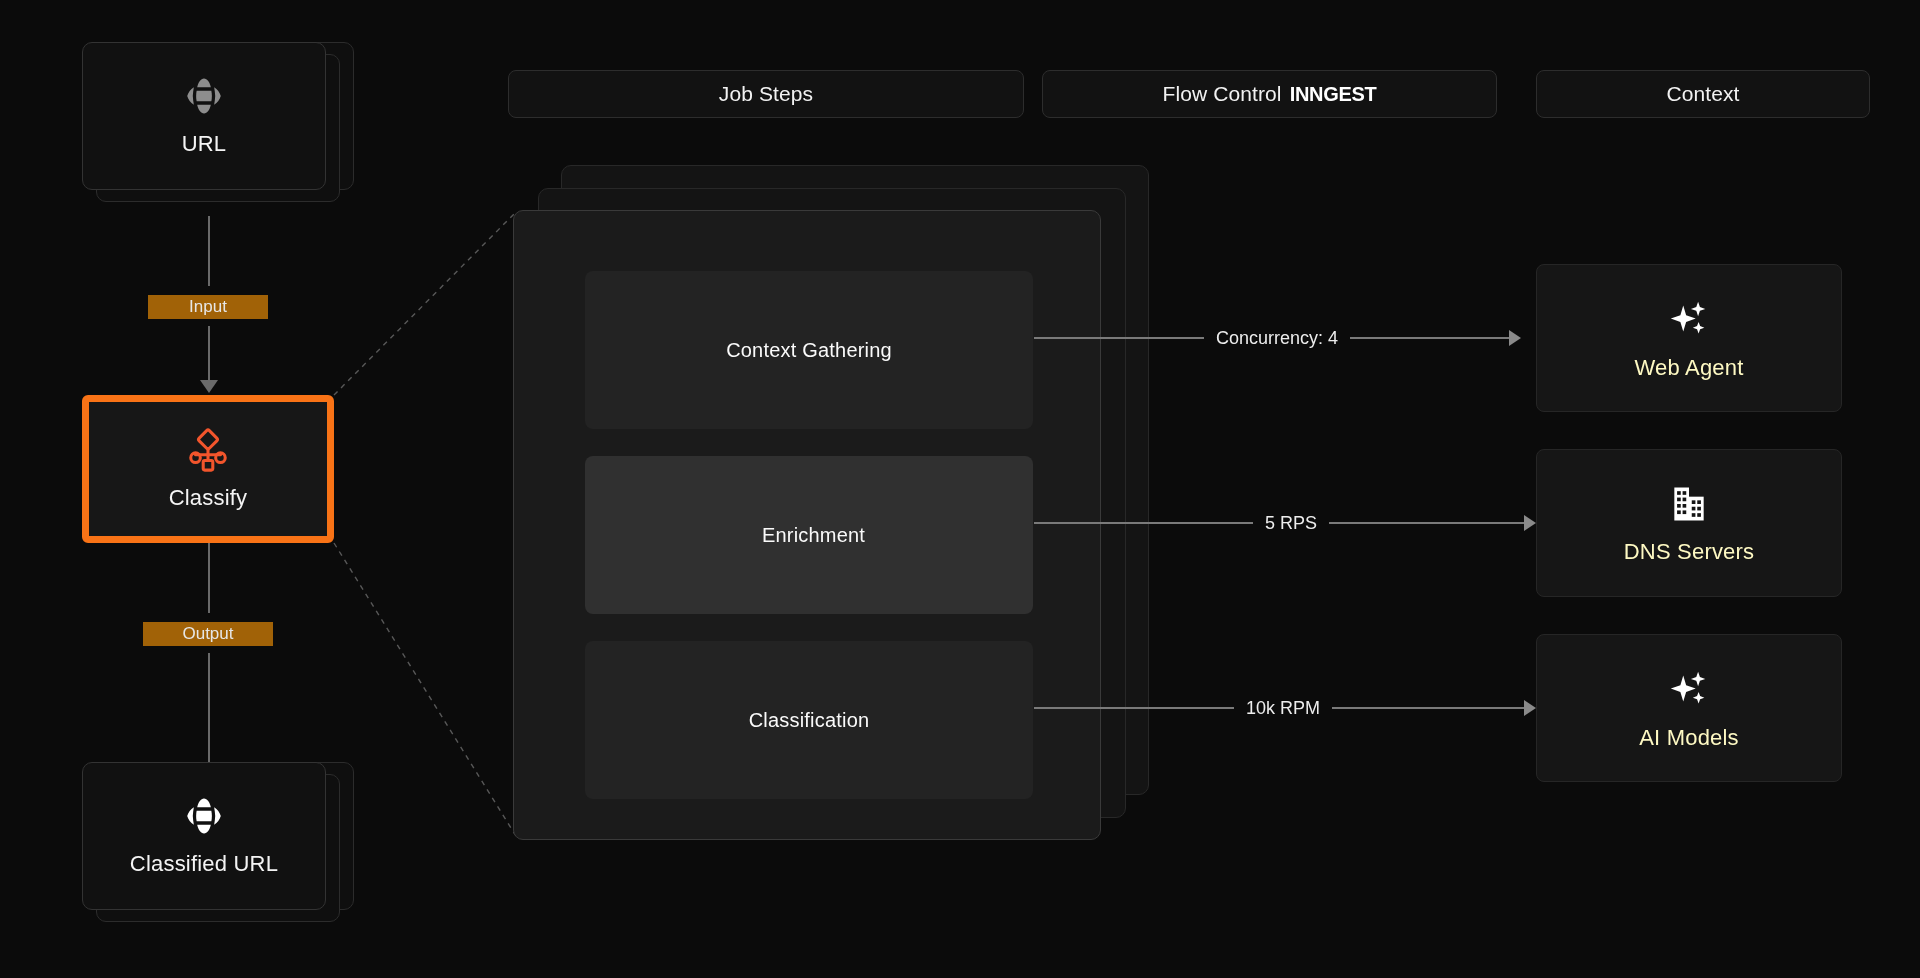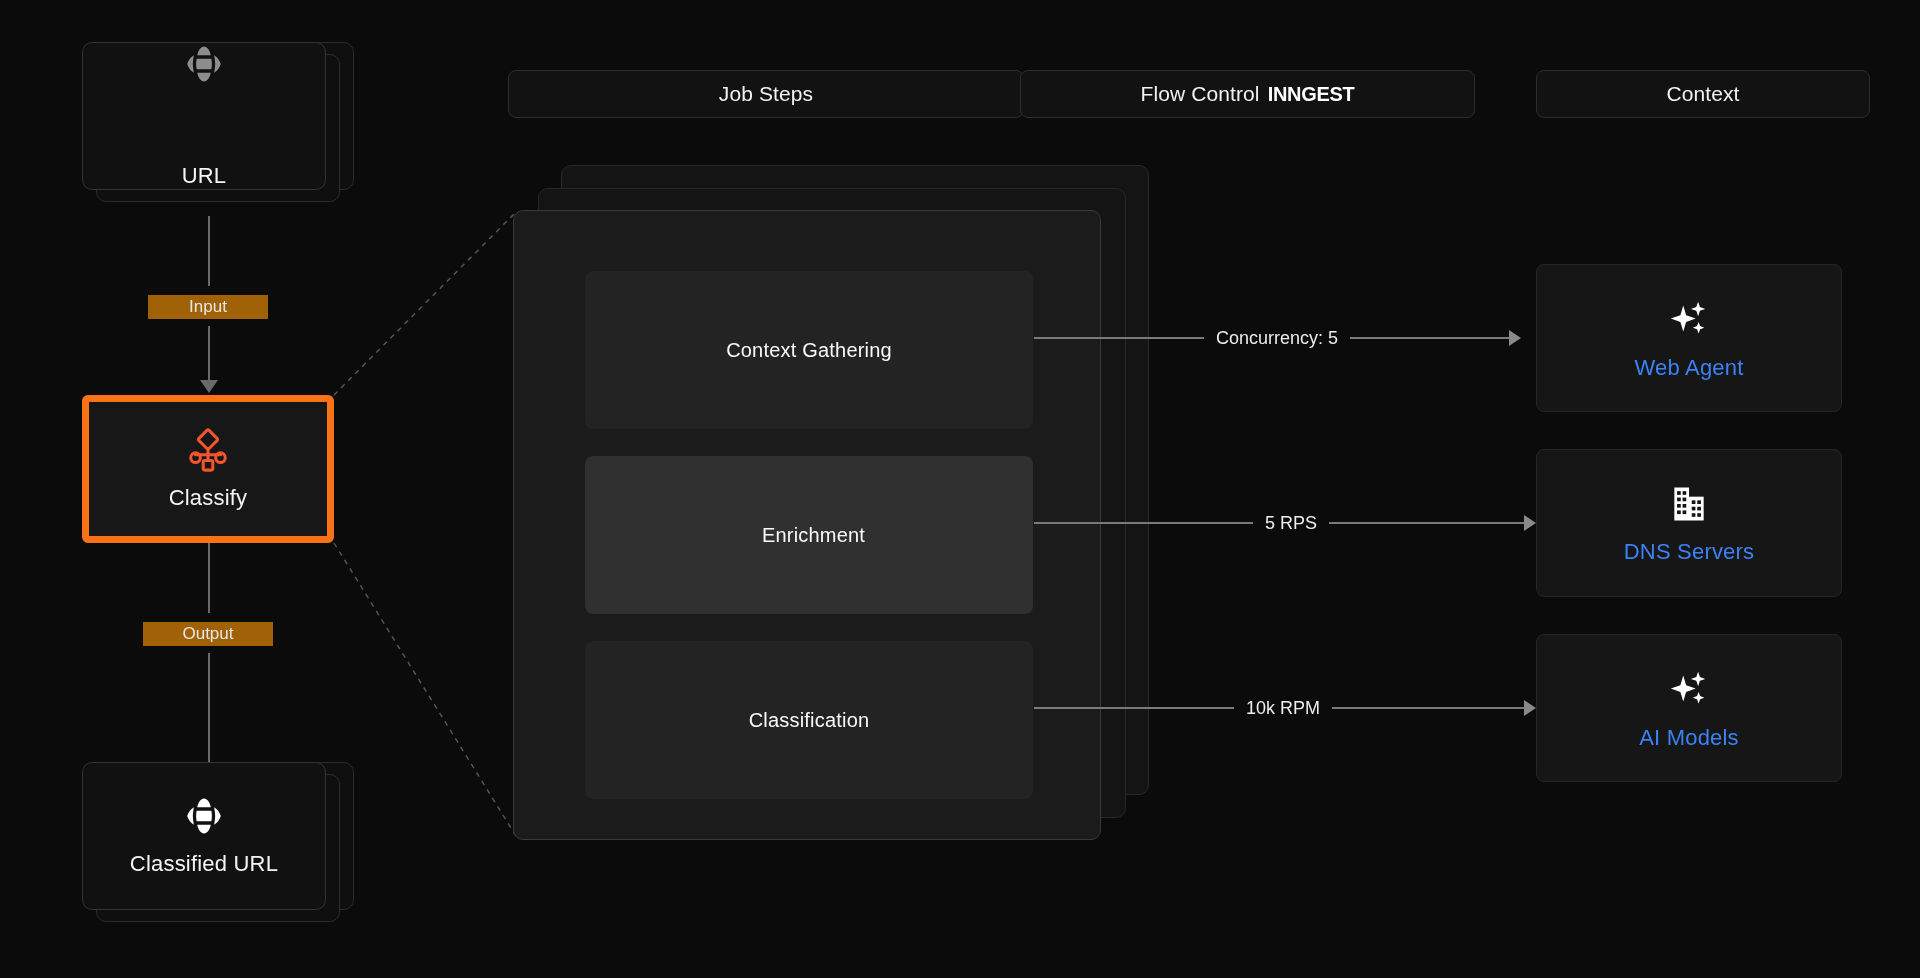--- a/index.html
+++ b/index.html
@@ -30,21 +30,21 @@
     background: #121212;
     display: flex;
     align-items: center;
     justify-content: center;
     gap: 14px;
     color: #f2f2f2;
     font-size: 21px;
     letter-spacing: .1px;
   }
   #pill-job   { left: 508px;  width: 516px; }
-  #pill-flow  { left: 1020px; width: 455px; gap: 8px; }
+  #pill-flow  { left: 1042px; width: 455px; gap: 8px; }
   #pill-ctx   { left: 1536px; width: 334px; }
   .brand {
     font-weight: 700;
     letter-spacing: -0.3px;
     font-size: 20px;
     color: #ffffff;
   }
 
   
   .stack-node { position: absolute; }
@@ -151,21 +151,21 @@
     border: 1px solid #262626;
     border-radius: 8px;
     background: #161616;
     display: flex;
     flex-direction: column;
     align-items: center;
     justify-content: center;
     gap: 13px;
   }
   .ctx-label {
-    color: #3b82f6;
+    color: #fef9c3;
     font-size: 22px;
     letter-spacing: .2px;
   }
 
   
   .hconn { position: absolute; height: 30px; display: flex; align-items: center; }
   .hseg { height: 2px; background: #7a7a7a; }
   .hlabel {
     color: #ededed;
     font-size: 18px;
@@ -194,21 +194,21 @@
     <span>Flow Control</span>
     <span class="brand">INNGEST</span>
   </div>
   <div class="header-pill" id="pill-ctx">
     <span>Context</span>
   </div>
 
   <div class="stack-node" id="url-node" style="left:82px; top:42px; width:272px; height:172px;">
     <div class="stack-layer" style="left:28px; top:0;  width:244px; height:148px;"></div>
     <div class="stack-layer" style="left:14px; top:12px; width:244px; height:148px;"></div>
-    <div class="node-face" style="left:0; top:24px; width:244px; height:148px; inset:auto;justify-content:space-between;">
+    <div class="node-face" style="left:0; top:24px; width:244px; height:148px; inset:auto;">
       <span>
         <svg width="42" height="42" viewBox="0 0 24 24">
           <g fill="#8d8d8d">
             <path d="M12 2c-1.8 0-3.3 2.1-3.9 5h7.8C15.3 4.1 13.8 2 12 2z"></path>
             <path d="M7.8 9c-.2 1-.3 2-.3 3s.1 2 .3 3h8.4c.2-1 .3-2 .3-3s-.1-2-.3-3H7.8z"></path>
             <path d="M8.1 17c.6 2.9 2.1 5 3.9 5s3.3-2.1 3.9-5H8.1z"></path>
             <path d="M6.2 7C4.3 8.1 3 10 2.4 12h3.2c.1-1.8.3-3.5.6-5z"></path>
             <path d="M17.8 7c.3 1.5.5 3.2.6 5h3.2C21 10 19.7 8.1 17.8 7z"></path>
             <path d="M5.6 12H2.4c.6 2 1.9 3.9 3.8 5-.3-1.5-.5-3.2-.6-5z"></path>
             <path d="M18.4 12c-.1 1.8-.3 3.5-.6 5 1.9-1.1 3.2-3 3.8-5h-3.2z"></path>
@@ -281,21 +281,21 @@
     <div class="step-card accent" style="top:291px;padding-left:9px;">
       <span>Enrichment</span>
     </div>
     <div class="step-card" style="top:476px;">
       <span>Classification</span>
     </div>
   </div>
 
   <div class="hconn" style="left:1034px; top:323px;">
     <div class="hseg" style="width:170px;"></div>
-    <span class="hlabel">Concurrency: 5</span>
+    <span class="hlabel">Concurrency: 4</span>
     <div class="hseg" style="width:160px;"></div>
     <div class="arrow-right"></div>
   </div>
 
   <div class="hconn" style="left:1034px; top:508px;">
     <div class="hseg" style="width:219px;"></div>
     <span class="hlabel">5 RPS</span>
     <div class="hseg" style="width:196px;"></div>
     <div class="arrow-right"></div>
   </div>

